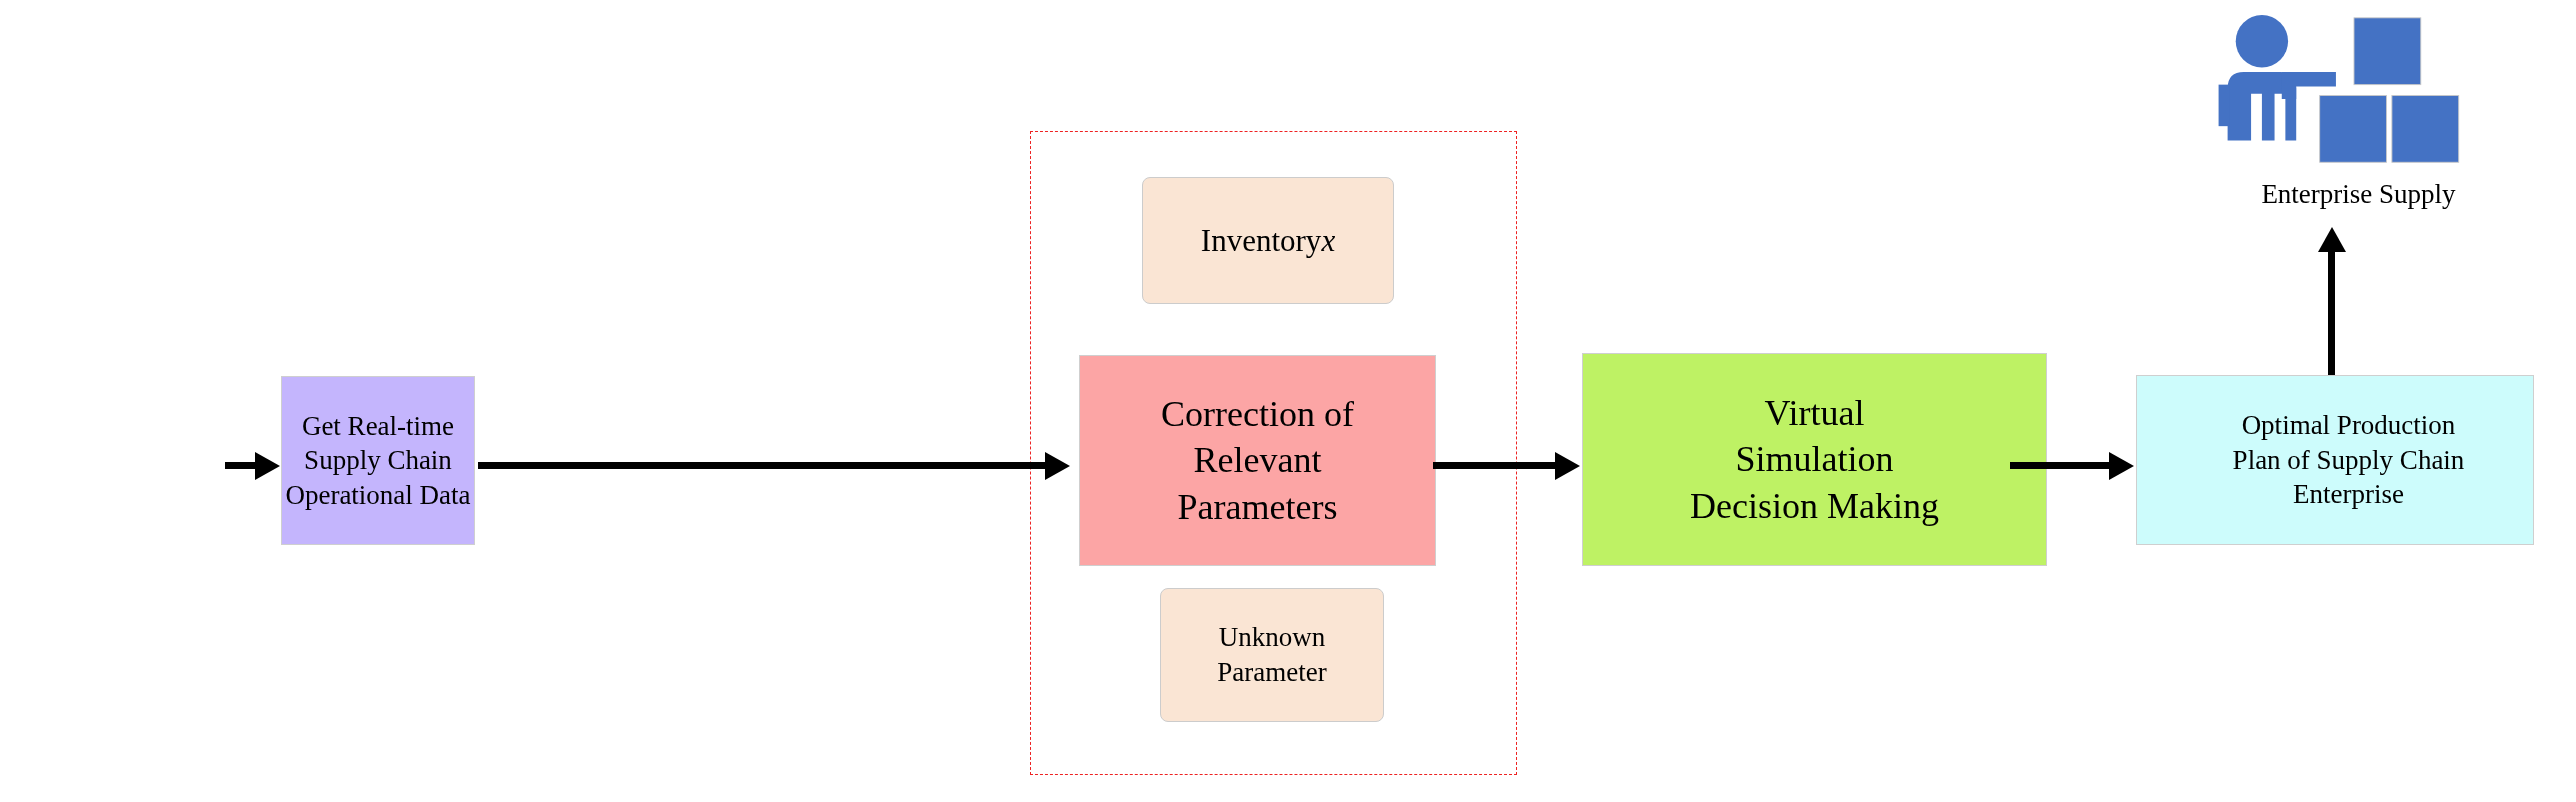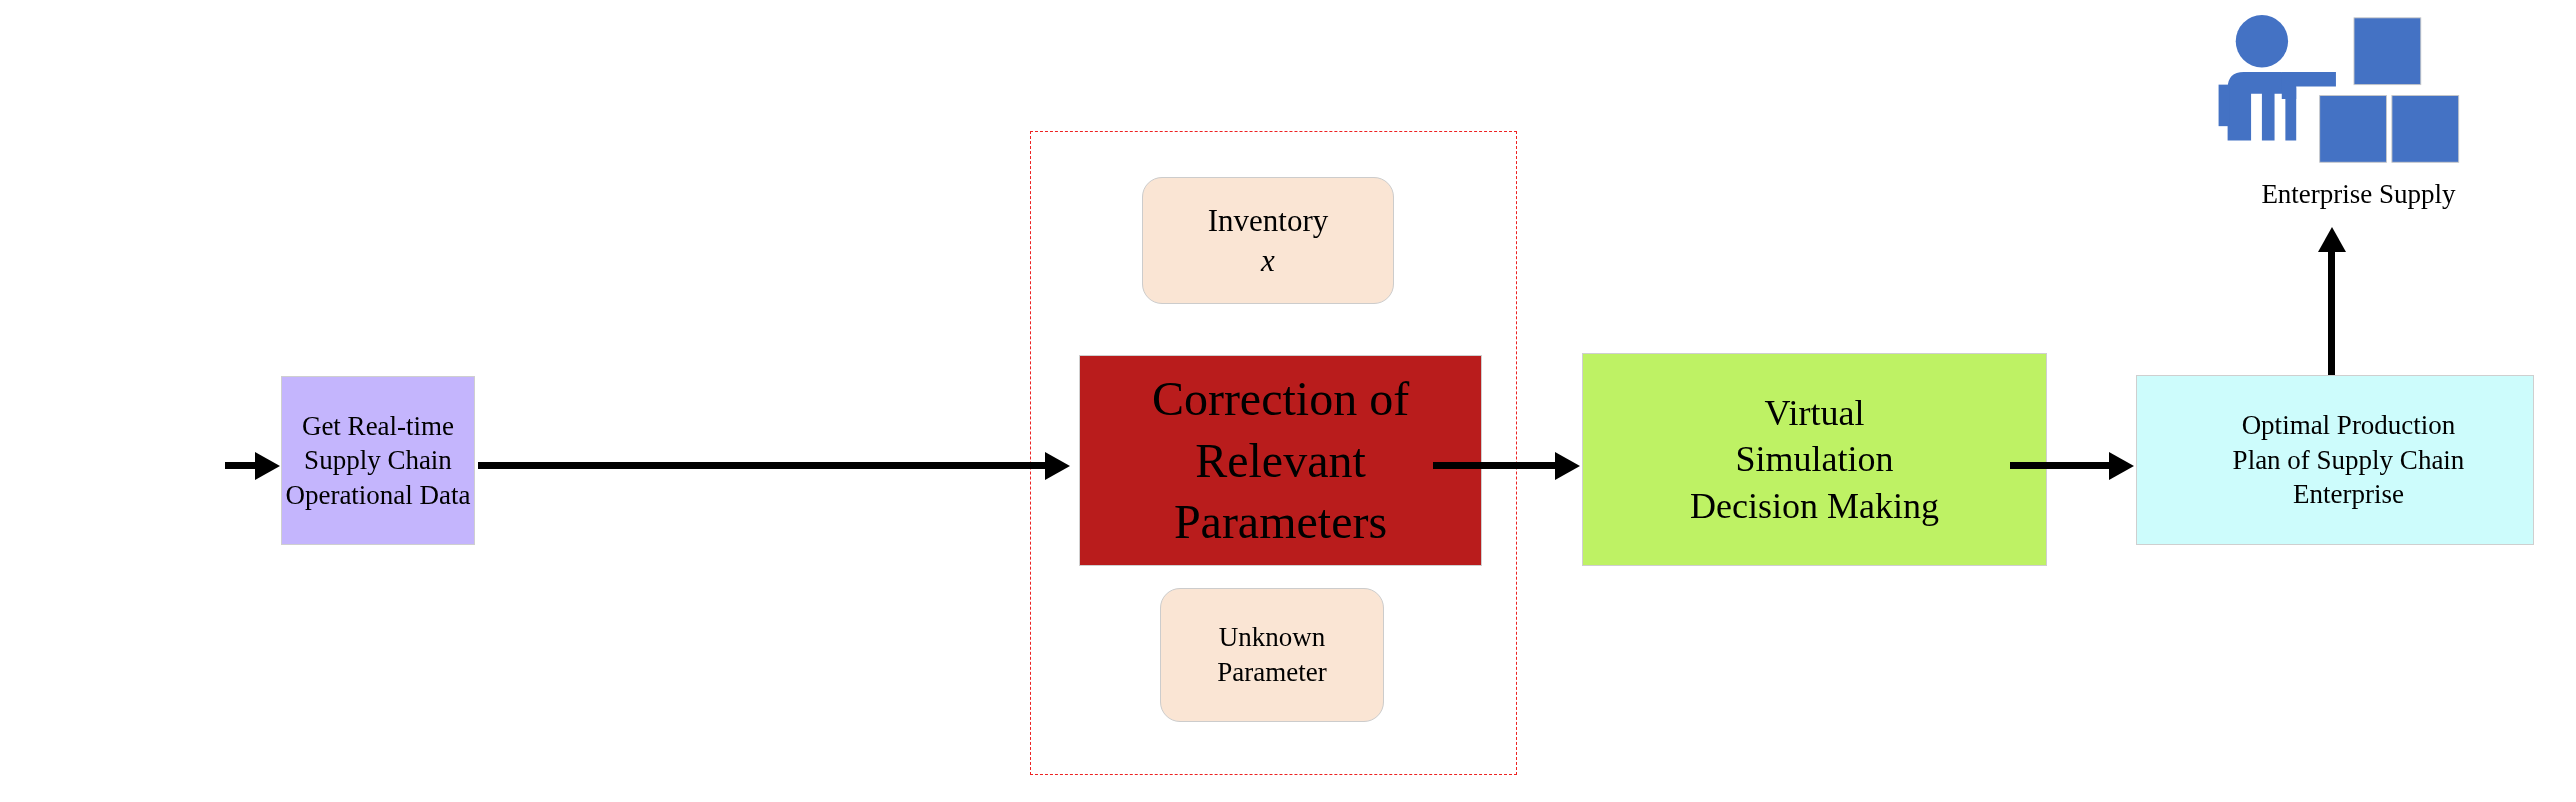--- a/index.html
+++ b/index.html
@@ -27,39 +27,38 @@
     line-height: 1.28;
     white-space: pre-line;
   }
 
   .flowbox {
     border: 0.9px solid #cfcfcf;
   }
 
   .roundbox {
     border: 0.9px solid #cccccc;
-    border-radius: 20px;
-    flex-direction: column;
+    border-radius: 8px;
   }
 
   
   #node-build-twins {
     left: 9px;  top: 353px;  width: 214px;  height: 213px;
     background: #dde7f5;
     font-size: 36px;
   }
   #node-realtime-data {
     left: 281px; top: 376px;  width: 194px;  height: 169px;
     background: #c4b5fd;
     font-size: 27px;
   }
   #node-correction {
-    left: 1079px; top: 355px; width: 403px; height: 211px;
-    background: #b91c1c;
-    font-size: 48px;
+    left: 1079px; top: 355px; width: 357px; height: 211px;
+    background: #fca5a5;
+    font-size: 36px;
   }
   #node-inventory {
     left: 1142px; top: 177px; width: 252px; height: 127px;
     background: #fae5d4;
     font-size: 31px;
   }
   #node-unknown {
     left: 1160px; top: 588px; width: 224px; height: 134px;
     background: #fae5d4;
     font-size: 27px;

